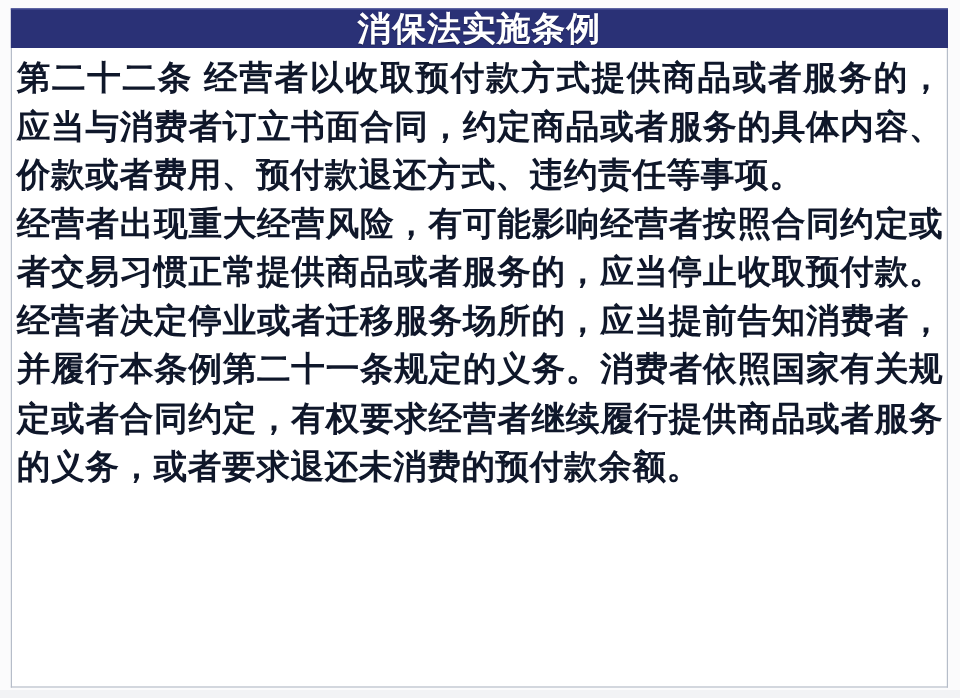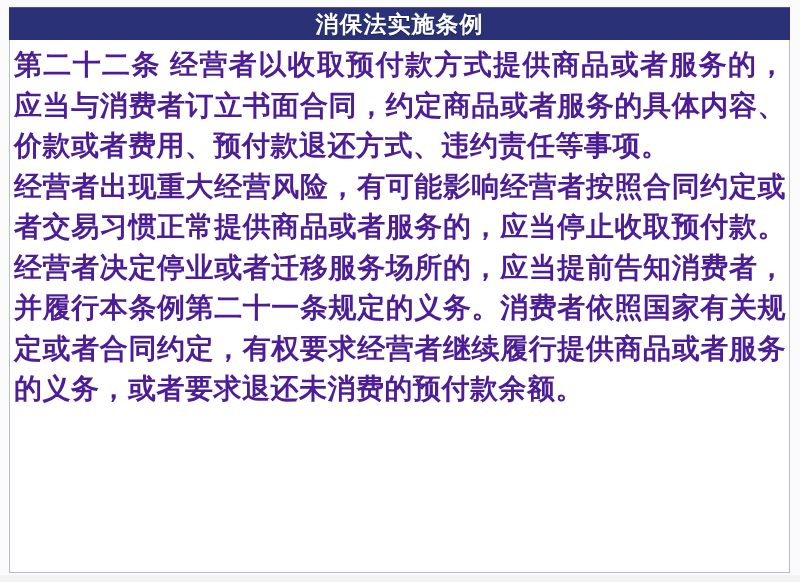--- a/index.html
+++ b/index.html
@@ -22,21 +22,21 @@
   }
   .card-header {
     height: 33px;
     display: flex;
     align-items: center;
     justify-content: center;
     border-top: 1px solid #4a529b;
     box-sizing: border-box;
   }
   .card-title {
-    font-size: 23px;
+    font-size: 28px;
     font-weight: 700;
     letter-spacing: 1px;
     line-height: 1;
     text-shadow: 0 1px 1px rgba(0,0,0,0.35);
   }
   .card-body {
     box-sizing: border-box;
     height: 533px;
     border: 1px solid #b6bdc9;
     border-top: none;
@@ -65,21 +65,21 @@
 <body>
 
 <div class="page" style="background-color: rgb(251, 251, 252);">
 
   <div class="card">
 
     <div class="card-header" style="background-color: rgb(42, 49, 118);">
       <span class="card-title" style="color: rgb(255, 255, 255);">消保法实施条例</span>
     </div>
 
-    <div class="card-body" style="background-color: rgb(255, 255, 255); color: #4c1d95;">
+    <div class="card-body" style="background-color: rgb(255, 255, 255); color: #0f172a;">
       <p>第二十二条 经营者以收取预付款方式提供商品或者服务的，应当与消费者订立书面合同，约定商品或者服务的具体内容、价款或者费用、预付款退还方式、违约责任等事项。</p>
       <p>经营者出现重大经营风险，有可能影响经营者按照合同约定或者交易习惯正常提供商品或者服务的，应当停止收取预付款。经营者决定停业或者迁移服务场所的，应当提前告知消费者，并履行本条例第二十一条规定的义务。消费者依照国家有关规定或者合同约定，有权要求经营者继续履行提供商品或者服务的义务，或者要求退还未消费的预付款余额。</p>
     </div>
 
   </div>
 
   <div class="bottom-strip"></div>
 
 </div>
 

